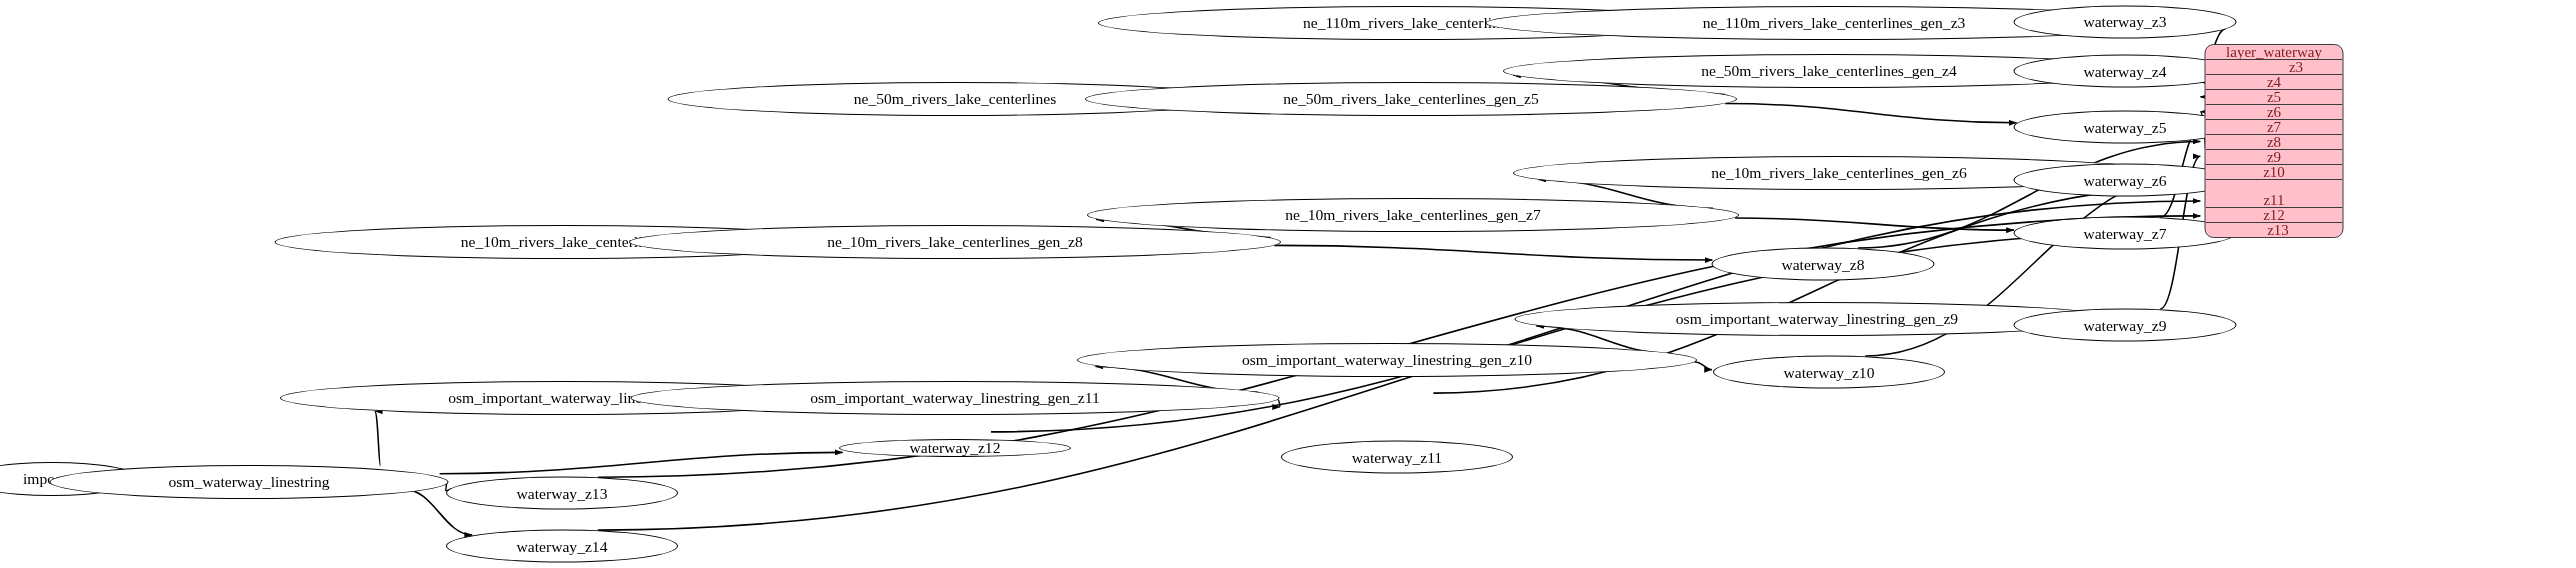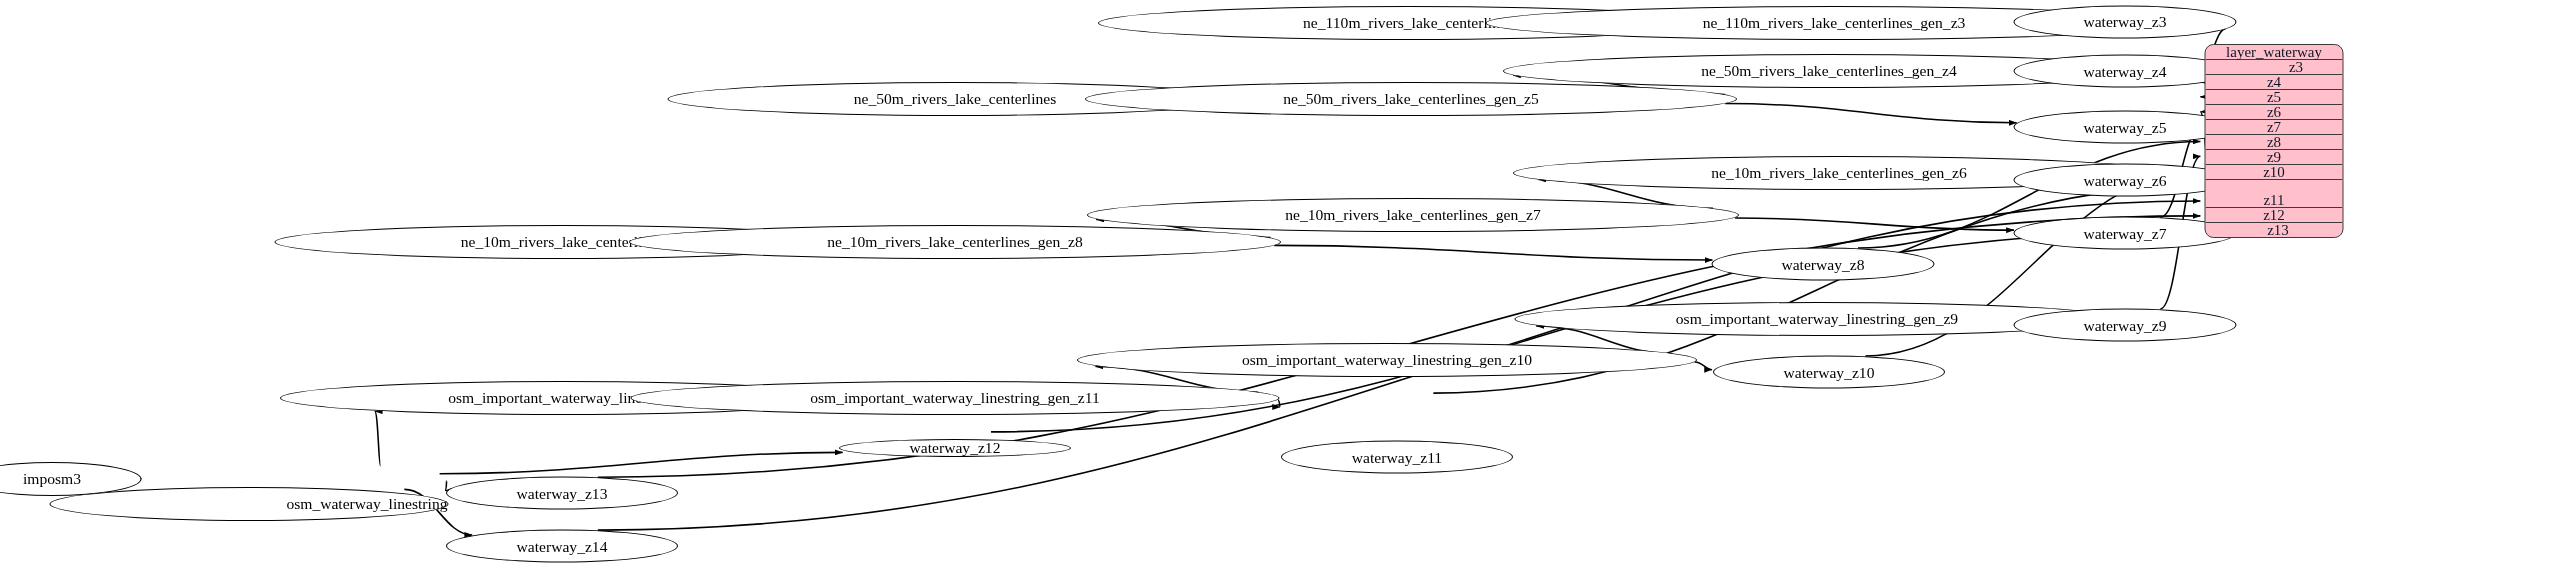--- a/index.html
+++ b/index.html
@@ -45,21 +45,21 @@
     position: absolute;
     border: 1.3px solid #3b3b3b;
     border-radius: 9px;
     background: #ffc0cb;
     box-sizing: border-box;
     overflow: hidden;
     transform: translate(-50%, -50%);
   }
   .record-row {
     text-align: center;
-    color: #0f172a;
+    color: #7f1d1d;
     font-size: 15px;
     line-height: 1;
     border-bottom: 1.2px solid #3b3b3b;
     box-sizing: border-box;
     display: flex;
     align-items: center;
     justify-content: center;
   }
   .record-row:last-child {
     border-bottom: none;
@@ -113,21 +113,21 @@
         <path d="M1924.7109843875076,528.1 C2358.1043709447545,528.1 2523.206613442753,250 2954.6,250" marker-end="url(#arrow)"></path>
         <path d="M1330.7109843875076,580.1 C2013.5843709447545,580.1 2273.726613442753,270 2954.6,270" marker-end="url(#arrow)"></path>
         <path d="M802.7109843875076,641.1 C1707.3443709447542,641.1 2051.966613442753,290 2954.6,290" marker-end="url(#arrow)"></path>
         <path d="M802.7109843875076,712.1 C1707.3443709447542,712.1 2051.966613442753,310 2954.6,310" marker-end="url(#arrow)"></path>
       </g>
   </svg>
   <div id="node-layer">
       <div class="node" style="left: 52px; top: 479px; width: 179px; height: 34px;">
         <span class="node-label">imposm3</span>
       </div>
-      <div class="node" style="left: 249px; top: 504px; width: 399px; height: 34px; justify-content: flex-end;">
+      <div class="node" style="left: 249px; top: 482px; width: 399px; height: 34px;">
         <span class="node-label">osm_waterway_linestring</span>
       </div>
       <div class="node" style="left: 1408px; top: 23px; width: 620px; height: 34px;">
         <span class="node-label">ne_110m_rivers_lake_centerlines</span>
       </div>
       <div class="node" style="left: 1834px; top: 23px; width: 697px; height: 34px;">
         <span class="node-label">ne_110m_rivers_lake_centerlines_gen_z3</span>
       </div>
       <div class="node" style="left: 955px; top: 99px; width: 575px; height: 34px;">
         <span class="node-label">ne_50m_rivers_lake_centerlines</span>

